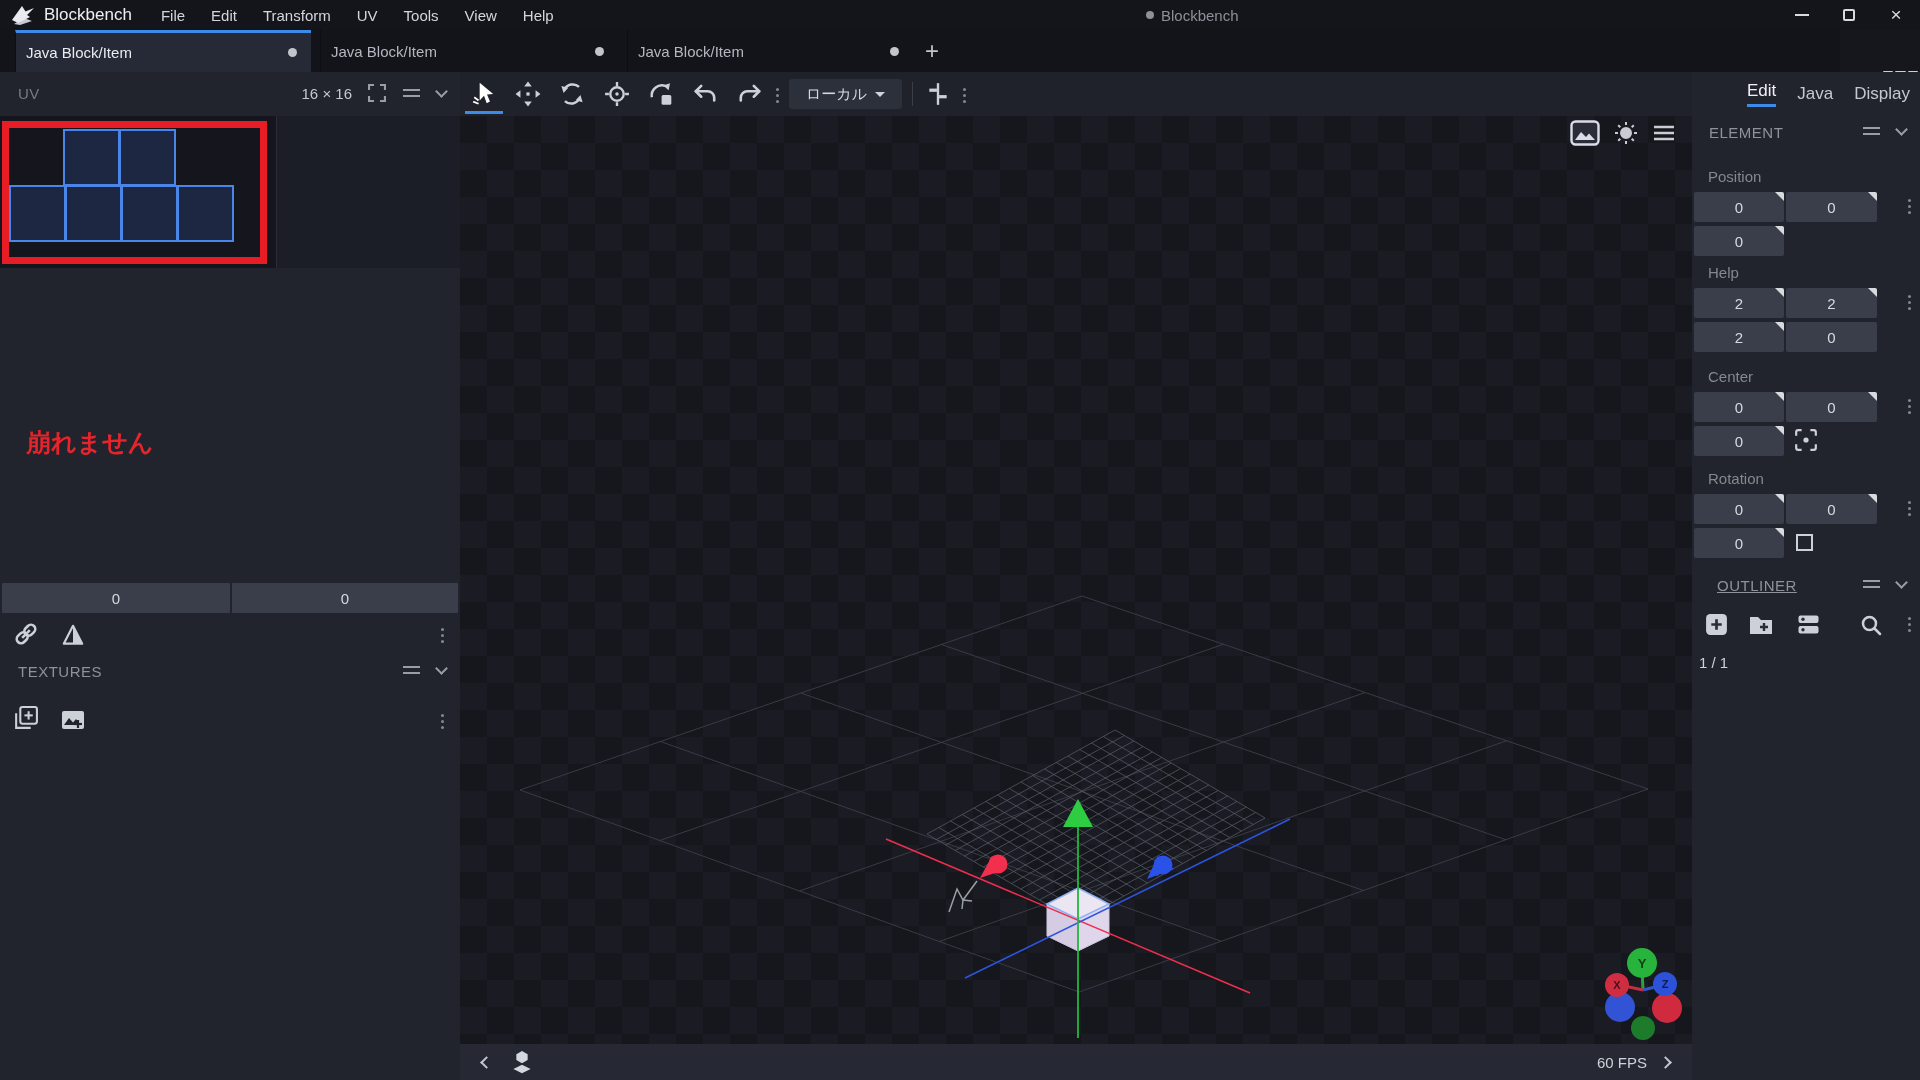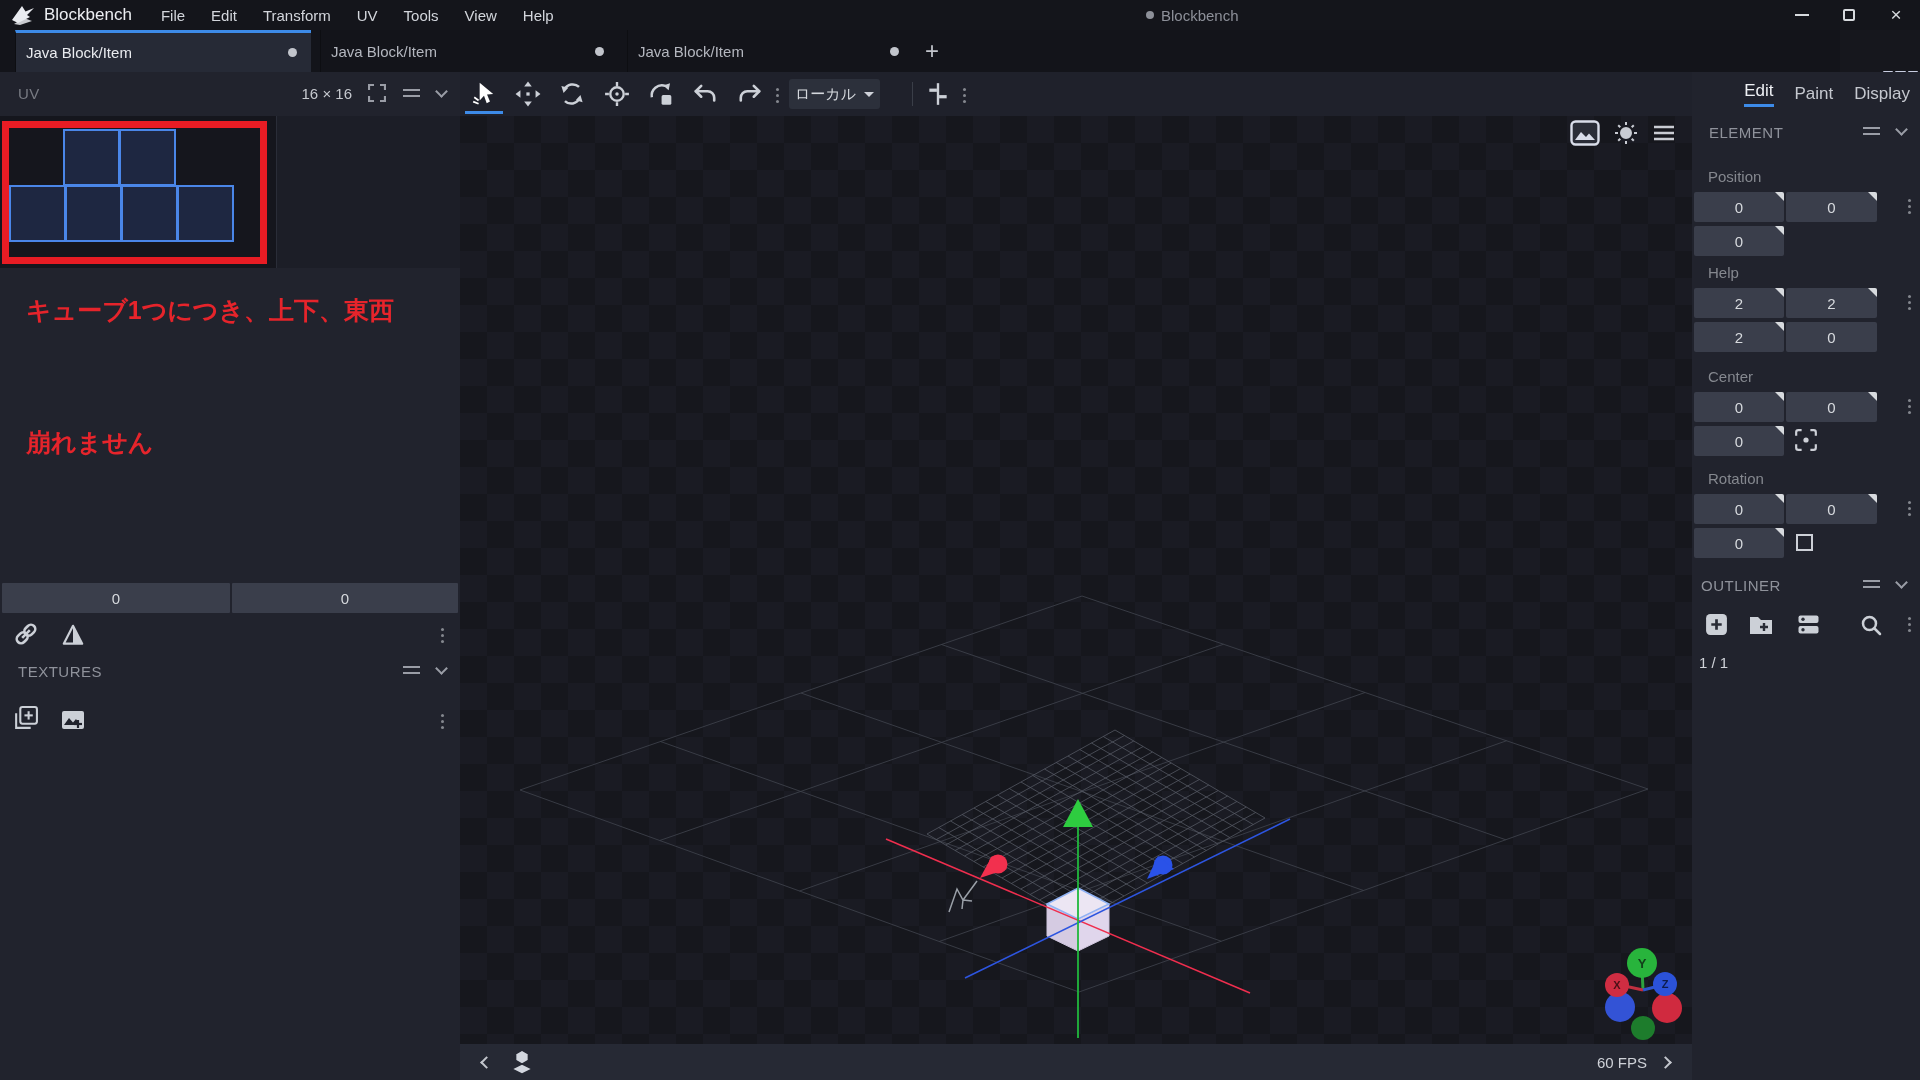--- a/index.html
+++ b/index.html
@@ -44,21 +44,21 @@
   .uv-texture-area { position:absolute; left:0; top:0; width:277px; height:152px; background:#15161d; border-right:1px solid #2a2d38; }
   .uv-red-rect { position:absolute; left:2px; top:5px; width:265px; height:143px; border:7px solid #e81c24; }
   .uv-sq { position:absolute; width:57px; height:57px; border:2px solid #4a86e8; background:rgba(72,108,210,0.20); }
   .annotation-line { position:absolute; left:26px; width:420px; font-size:25px; font-weight:bold; color:#e6242b; }
   .uv-field { position:absolute; height:30px; background:#3a3e4b; display:flex; align-items:center; justify-content:center; color:#d7dade; border-radius:1px; }
   
   .toolbar { position:absolute; left:460px; top:72px; width:1232px; height:44px; background:#1f212b; }
   .tool { position:absolute; top:9px; width:32px; height:26px; display:flex; align-items:center; justify-content:center; }
   .tool.active::after { content:''; position:absolute; left:-3px; right:-3px; bottom:-7px; height:3px; background:#3d8be8; }
   .tb-sep { position:absolute; top:10px; width:1px; height:24px; background:#3a3e48; }
-  .dropdown { position:absolute; left:329px; top:7px; width:91px; height:30px; background:#2c303b; border-radius:3px; display:flex; align-items:center; justify-content:center; gap:8px; color:#d5d8dd; }
+  .dropdown { position:absolute; left:329px; top:7px; width:113px; height:30px; background:#2c303b; border-radius:3px; display:flex; align-items:center; justify-content:center; gap:8px; color:#d5d8dd; }
   .caret-down { width:0; height:0; border:5px solid transparent; border-top-color:#cfd2d9; margin-top:5px; }
   .viewport { position:absolute; left:460px; top:116px; width:1232px; height:928px;
     background:repeating-conic-gradient(#1a1b23 0% 25%, #16171d 0% 50%) 0 0/54px 54px; }
   .vp-icons { position:absolute; top:4px; right:16px; display:flex; align-items:center; gap:13px; }
   .statusbar { position:absolute; left:460px; top:1044px; width:1232px; height:36px; background:#262934; display:flex; align-items:center; }
   .gmaj { stroke:#3e424b; stroke-width:1; fill:none; opacity:.85; }
   .gfin { stroke:#585c66; stroke-width:.8; fill:none; opacity:.95; }
   
   .right-panel { position:absolute; left:1692px; top:72px; width:228px; height:1008px; background:#21232d; }
   .mode-tabs { position:absolute; top:0; left:0; right:10px; height:44px; display:flex; justify-content:flex-end; align-items:center; gap:21px; font-size:17px; color:#c5c8cf; }
@@ -145,21 +145,20 @@
       <div class="uv-texture-area"></div>
       <div class="uv-sq" style="left:63px;  top:13px;"></div>
       <div class="uv-sq" style="left:119px; top:13px;"></div>
       <div class="uv-sq" style="left:9px;   top:69px;"></div>
       <div class="uv-sq" style="left:65px;  top:69px;"></div>
       <div class="uv-sq" style="left:121px; top:69px;"></div>
       <div class="uv-sq" style="left:177px; top:69px;"></div>
       <div class="uv-red-rect"></div>
     </div>
 
-    <div class="annotation-line" style="top:222px;">キューブ1つにつき、上下、東西</div>
     <div class="annotation-line" style="top:354px;">崩れません</div>
 
     <div class="uv-field" style="left:2px; top:511px; width:228px;">0</div>
     <div class="uv-field" style="left:232px; top:511px; width:226px;">0</div>
 
     <svg class="abs icon" style="left:12px; top:548px;" width="28" height="28" viewBox="0 0 26 26">
       <g transform="rotate(-45 13 13)" stroke="#ccd0d7" stroke-width="2.4" fill="none">
         <rect x="2.5" y="9" width="11" height="8" rx="4"></rect>
         <rect x="12.5" y="9" width="11" height="8" rx="4"></rect>
         <line x1="8" y1="13" x2="18" y2="13"></line>
@@ -321,21 +320,21 @@
       <polygon points="12,15.5 20,19.5 12,23.5 4,19.5" fill="#d3d7df"></polygon>
       <polygon points="12,2 18,5.5 18,11.5 12,15 6,11.5 6,5.5" fill="#d3d7df" stroke="#262934" stroke-width="1.5"></polygon>
     </svg>
     <span style="margin-left:auto; color:#cfd2d8;">60 FPS</span>
     <span class="chev right" style="margin-left:14px; margin-right:22px;"></span>
   </div>
 
   <div class="right-panel">
     <div class="mode-tabs">
       <span class="mode-tab active">Edit</span>
-      <span class="mode-tab">Paint</span>
+      <span class="mode-tab">Java</span>
       <span class="mode-tab">Display</span>
     </div>
 
     <div class="abs panel-header-label" style="left:17px; top:52px;">ELEMENT</div>
     <span class="abs handle" style="right:40px; top:55px;"></span>
     <span class="abs chev" style="right:14px; top:53px;"></span>
 
     <div class="prop-label" style="top:96px;">Position</div>
     <div class="fld" style="left:2px; top:120px; width:90px;">
         <span>0</span>
@@ -397,21 +396,21 @@
         <span>0</span>
         <span class="corner cy"></span>
       </div>
     <span class="vdots" style="right:9px; top:435px;"></span>
     <div class="fld" style="left:2px; top:456px; width:90px;">
         <span>0</span>
         <span class="corner cz"></span>
       </div>
     <span class="sq-outline" style="left:104px; top:462px;"></span>
 
-    <div class="abs panel-header-label" style="left:9px; top:505px;">OUTLINER</div>
+    <div class="abs panel-header-label" style="left:25px; top:505px;text-decoration:underline;">OUTLINER</div>
     <span class="abs handle" style="right:40px; top:508px;"></span>
     <span class="abs chev" style="right:14px; top:506px;"></span>
 
     <svg class="abs" style="left:12px; top:540px;" width="25" height="25" viewBox="0 0 24 24">
       <rect x="2" y="2" width="20" height="20" rx="4" fill="#ccd0d7"></rect>
       <path d="M12,7 v10 M7,12 h10" stroke="#2a2d37" stroke-width="2.6"></path>
     </svg>
     <svg class="abs" style="left:56px; top:541px;" width="26" height="23" viewBox="0 0 26 23">
       <path d="M2,4 h8 l3,3 h11 v14 h-22 z" fill="#ccd0d7"></path>
       <path d="M16,10 v8 M12,14 h8" stroke="#2a2d37" stroke-width="2.4"></path>

